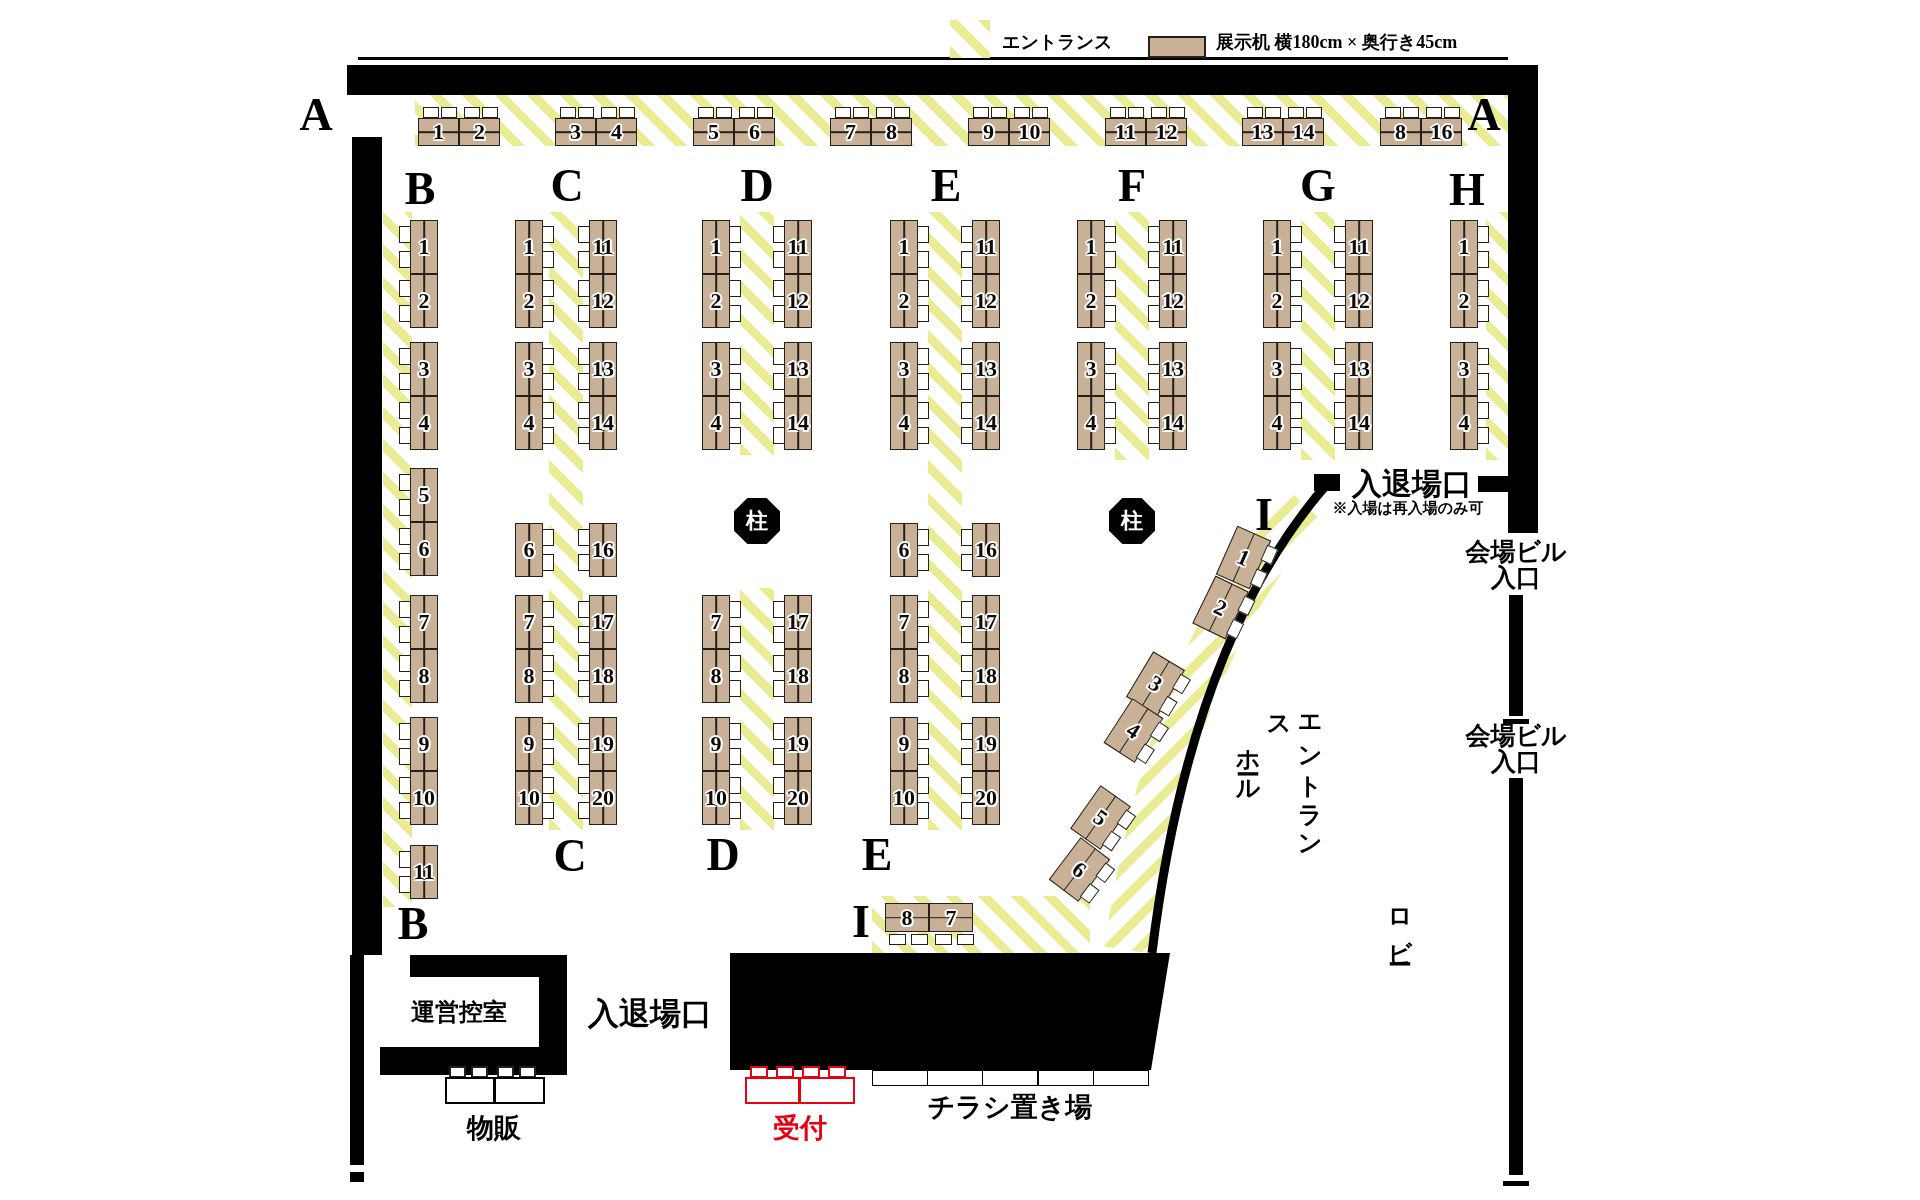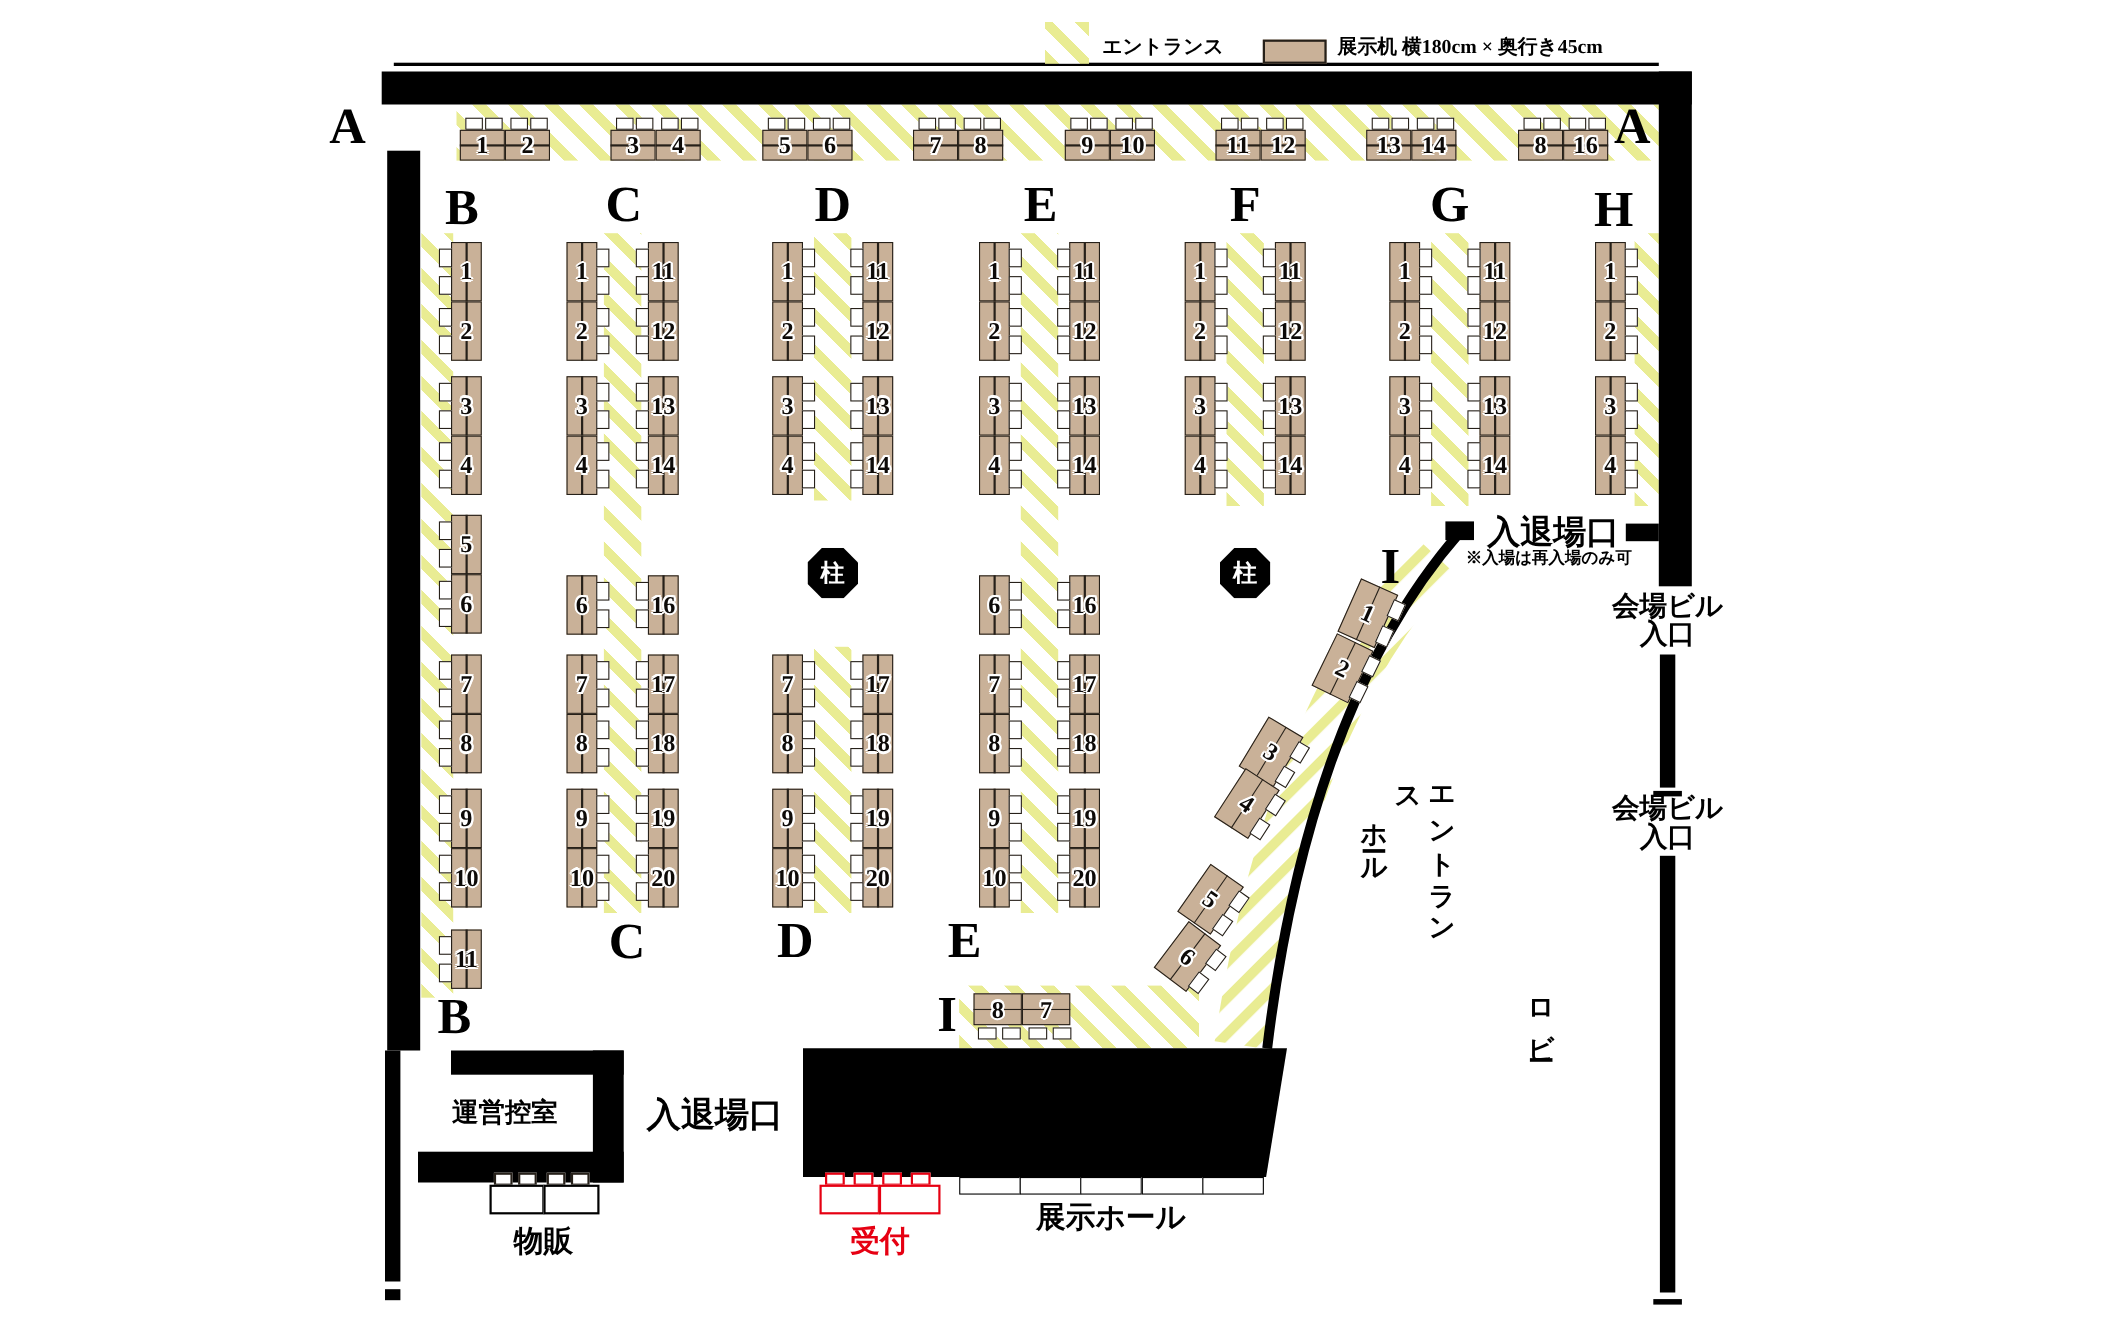--- a/index.html
+++ b/index.html
@@ -119,21 +119,21 @@
   <div class="wtable rcol" style="left:799px;top:1077px;width:56px;height:27px;"></div>
   <div class="lbl red" style="left:800px;top:1128px;font-size:27px;">受付</div>
 
   <div id="flyer-tables">
       <div class="wtable" style="left:872px;top:1070px;width:56px;height:16px;border-width:1.6px;"></div>
       <div class="wtable" style="left:927px;top:1070px;width:56px;height:16px;border-width:1.6px;"></div>
       <div class="wtable" style="left:982px;top:1070px;width:56px;height:16px;border-width:1.6px;"></div>
       <div class="wtable" style="left:1038px;top:1070px;width:56px;height:16px;border-width:1.6px;"></div>
       <div class="wtable" style="left:1093px;top:1070px;width:56px;height:16px;border-width:1.6px;"></div>
     </div>
-  <div class="lbl" style="left:1010px;top:1107px;font-size:27px;">展示ホール</div>
+  <div class="lbl" style="left:1010px;top:1107px;font-size:27px;">チラシ置き場</div>
 
   <div id="gen">
       <div class="booth v" style="left:410px;top:220px;width:28px;height:54px;">
         <span class="bnum">1</span>
       </div>
       <div class="chair" style="left:399px;top:226px;width:12px;height:17px;"></div>
       <div class="chair" style="left:399px;top:251px;width:12px;height:17px;"></div>
       <div class="booth v" style="left:410px;top:274px;width:28px;height:54px;">
         <span class="bnum">2</span>
       </div>

